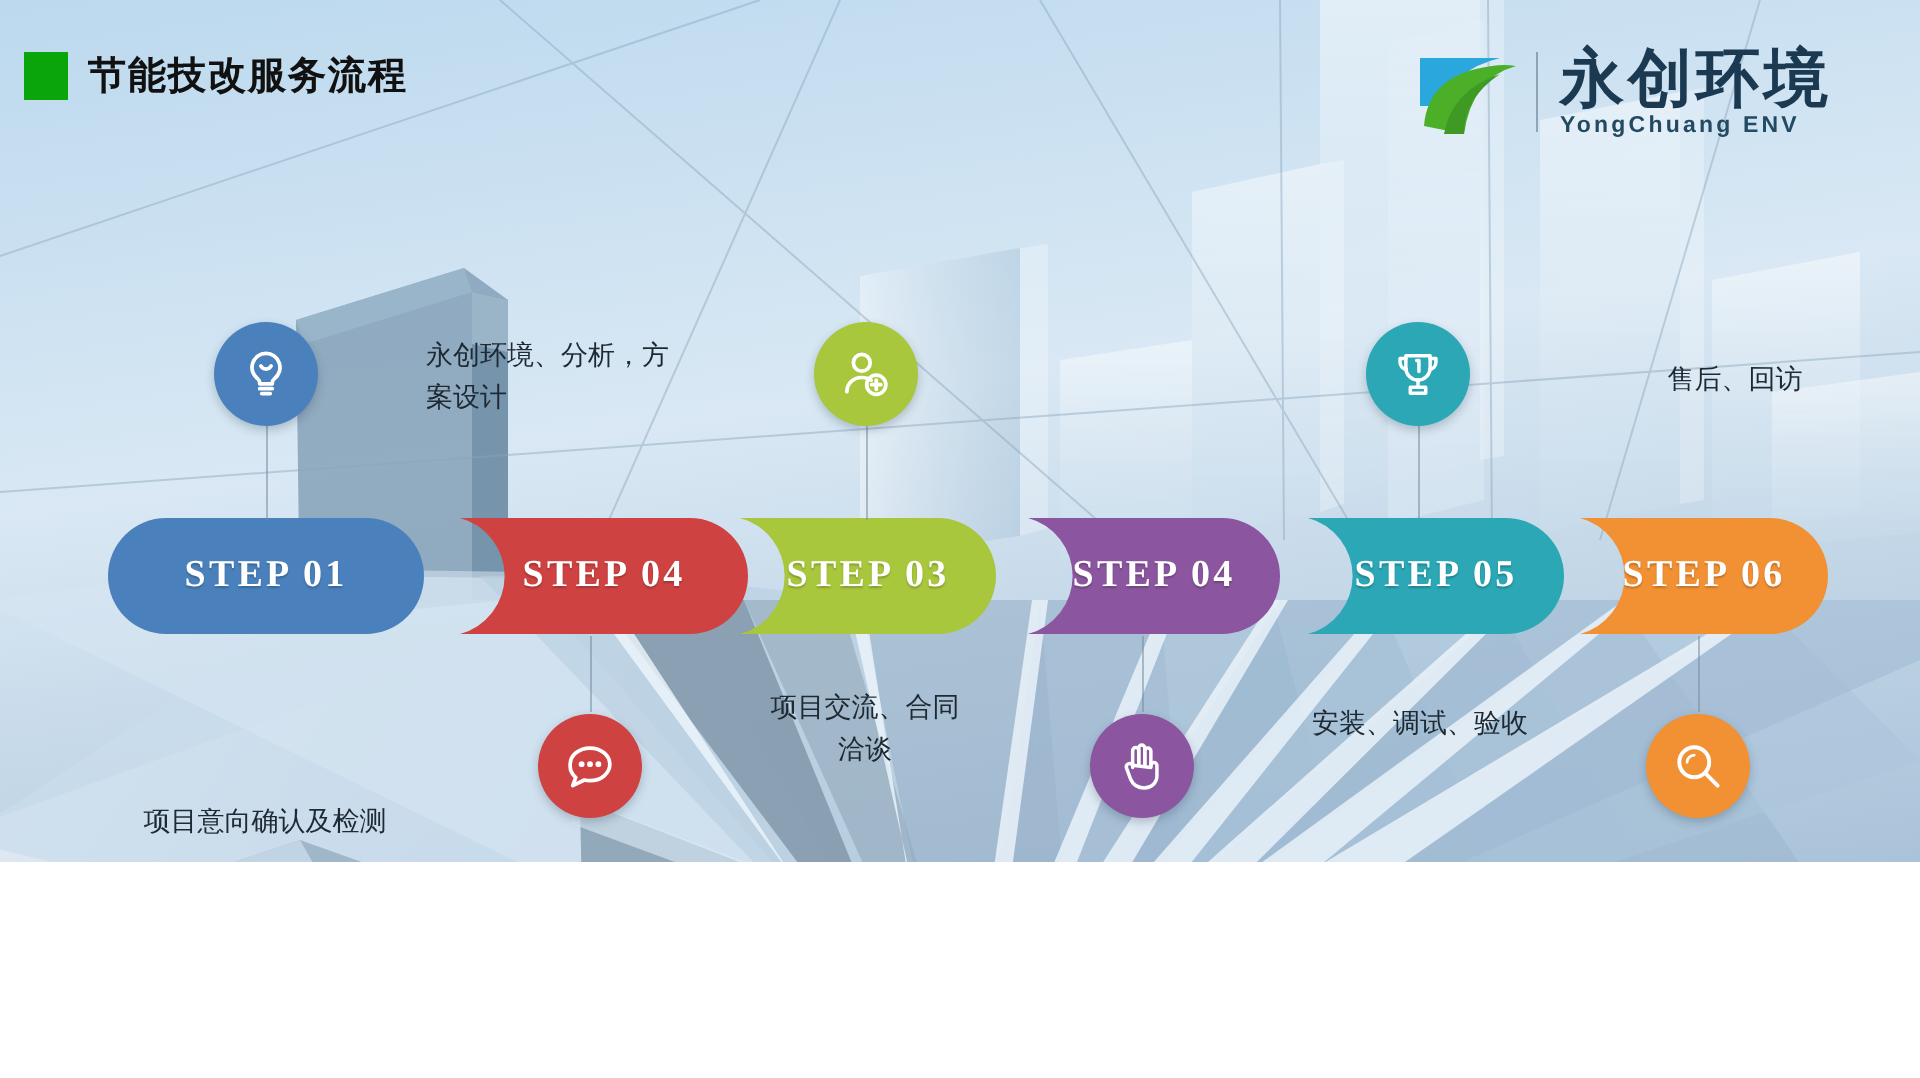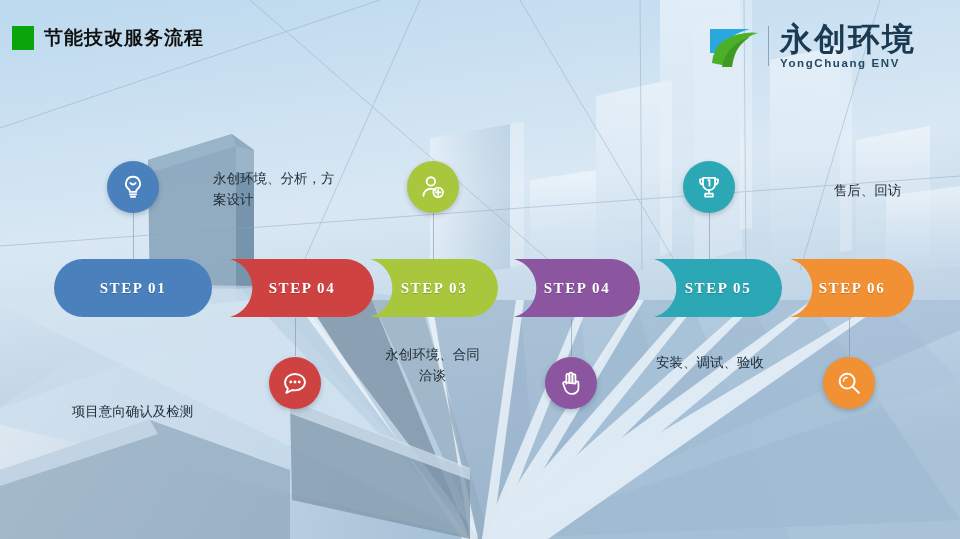--- a/index.html
+++ b/index.html
@@ -1,20 +1,20 @@
 <!DOCTYPE html>
 <html><head>
 <meta charset="utf-8">
 <style>
   html,body{margin:0;padding:0;background:#fff;}
   body{font-family:"Liberation Sans","DejaVu Sans",sans-serif;}
 
   #slide{
     position:relative;
-    width:960px;height:539px;
+    width:960px;height:431px;
     overflow:hidden;
     background:linear-gradient(177deg,#bcd8ec 0%,#c6dcee 18%,#d5e6f3 38%,#cfe0ee 52%,#b2c9dd 66%,#9fb8cf 80%,#9ab4cc 100%);
   }
 
   
   .bg{position:absolute;inset:0;overflow:hidden;}
   .bg svg{position:absolute;inset:0;width:960px;height:539px;display:block;}
 
   
   .header{position:absolute;left:0;top:0;width:960px;height:62px;}
@@ -43,21 +43,21 @@
   }
 
   
   .banners{position:absolute;left:0;top:259px;width:960px;height:60px;}
   .banner{
     position:absolute;top:0;height:58px;
     display:flex;align-items:center;justify-content:center;
   }
   .banner .lbl{
     position:relative;z-index:2;
-    color:#fff;font-size:15px;font-weight:bold;
+    color:#fff;font-size:19px;font-weight:bold;
     letter-spacing:1.6px;
     font-family:"Liberation Serif","DejaVu Serif",serif;
     text-shadow:0 1px 1px rgba(0,0,0,.22);
   }
   .banner svg{position:absolute;left:0;top:0;}
 
   
   .bubble{
     position:absolute;width:52px;height:52px;border-radius:50%;
     display:flex;align-items:center;justify-content:center;
@@ -313,21 +313,21 @@
         <path d="M7.3 10.4a3.1 3.1 0 0 1 3.1-3.1" stroke-width="1.2"></path>
       </svg>
     </span>
   </div>
 
   <div class="cap" style="left:20px;top:362px;width:225px;margin-top:39px;">项目意向确认及检测</div>
 
   <div class="cap" style="left:195px;top:168px;width:200px;text-align:left;padding-left:18px;">永创环境、分析，方
 案设计</div>
 
-  <div class="cap" style="left:345px;top:344px;width:175px;">永创环境、合同
+  <div class="cap" style="left:345px;top:344px;width:175px;">项目交流、合同
 洽谈</div>
 
 
   <div class="cap" style="left:780px;top:180px;width:175px;">售后、回访</div>
 
   <div class="cap" style="left:615px;top:352px;width:190px;">安装、调试、验收</div>
 
 </div>
 
 </body></html>

